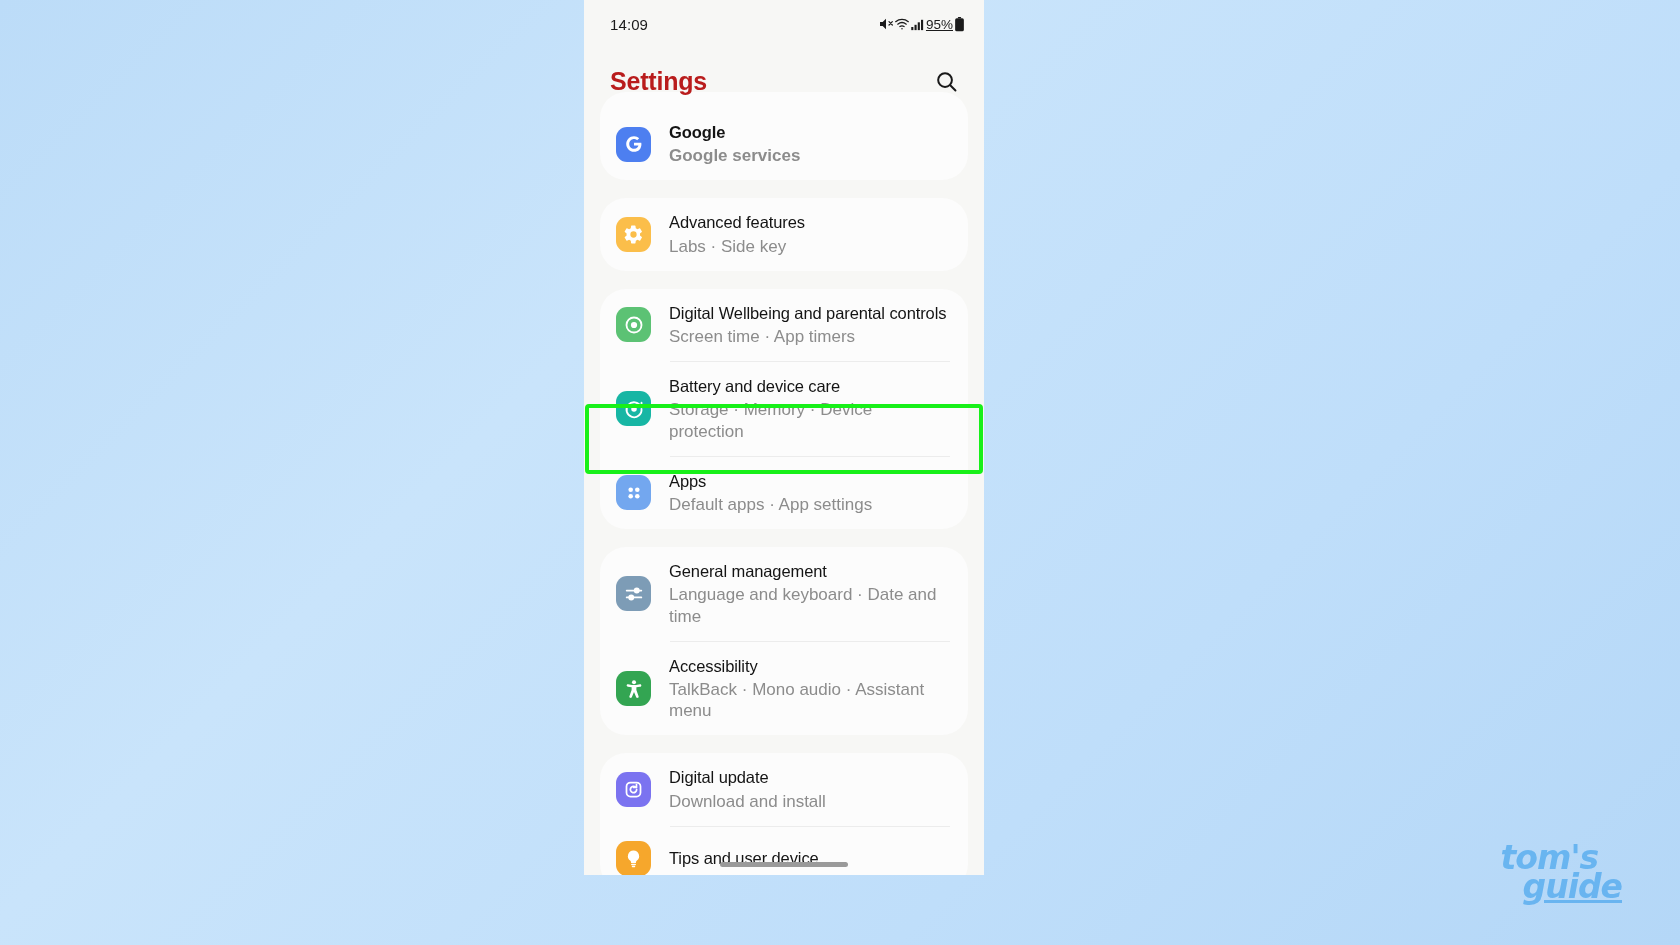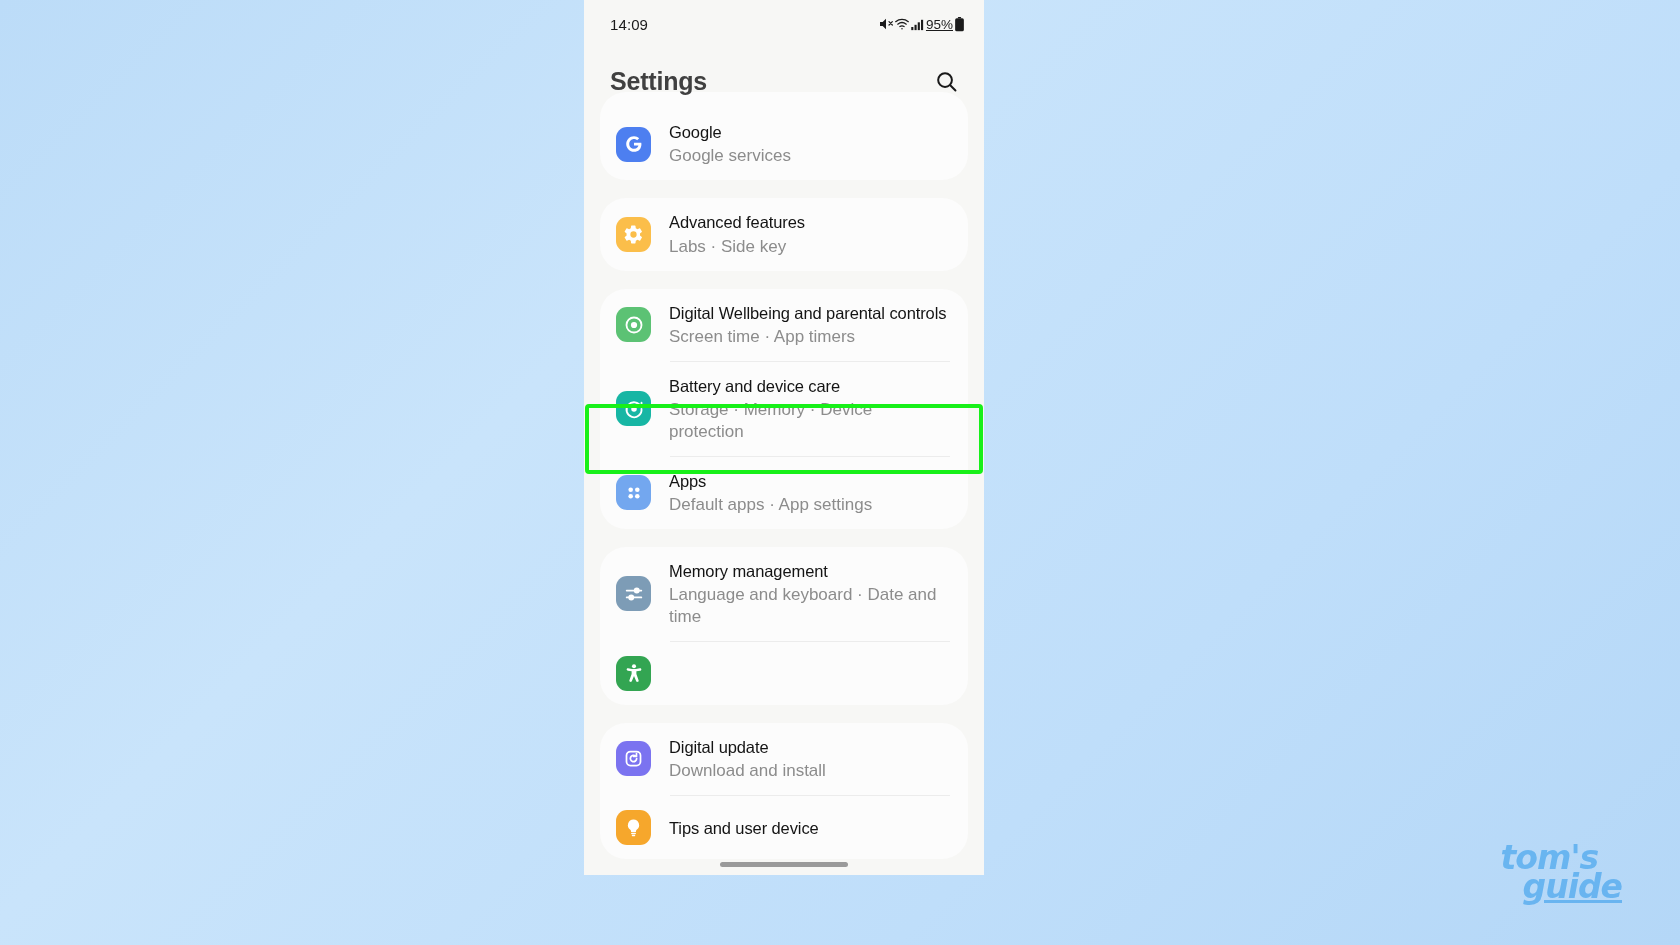--- a/index.html
+++ b/index.html
@@ -28,21 +28,21 @@
     margin-left:auto; display:flex; align-items:flex-end; text-decoration:underline;
   }
   #battery-pct { font-size:13.5px; font-weight:400; margin-left:1px; }
   .sicon { display:block; }
 
   
   #header {
     height:66px; display:flex; align-items:center;
     padding:0 18px 0 26px;
   }
-  #page-title { font-size:25px; font-weight:700; color:#404040; letter-spacing:-.2px; }
+  #page-title { font-size:25px; font-weight:700; color:#b91c1c; letter-spacing:-.2px; }
   #search-btn { margin-left:auto; width:40px; height:40px;
     display:flex; align-items:center; justify-content:center; cursor:pointer; }
 
   
   #list { padding:0 16px; }
   .group {
     background:#fcfcfc; border-radius:26px; overflow:hidden;
     margin-bottom:18px;
   }
   .row {
@@ -54,21 +54,21 @@
     display:flex; align-items:center; justify-content:center;
     margin-right:18px;
   }
   .row-text { min-width:0; }
   .row-title { font-size:16.5px; color:#141414; line-height:1.22; letter-spacing:-.1px; }
   .row-sub { font-size:17px; color:#8c8c8c; margin-top:3px; line-height:1.25; }
   .divider { height:1px; background:#ececec; margin-left:70px; margin-right:18px; }
 
   
   #group-google { margin-top:-22px; }
-  #group-google .row { padding-top:30px; }
+  #group-google .row { padding-top:30px;font-weight:bold; }
 
   
   #highlight-frame {
     position:absolute; left:585px; top:404px; width:398px; height:70px;
     border:4px solid #18f019; border-radius:4px; pointer-events:none; z-index:20;
   }
 
   
   #home-indicator {
     position:absolute; left:50%; transform:translateX(-50%);
@@ -210,31 +210,35 @@
         <div class="row">
           <div class="row-icon" style="background: rgb(125, 156, 182);">
             <svg width="22" height="22" viewBox="0 0 24 24" fill="none" stroke="#ffffff" stroke-width="1.9" stroke-linecap="round">
               <path d="M4 8.2h16"></path>
               <path d="M4 15.8h16"></path>
               <circle cx="15" cy="8.2" r="2.3" fill="#ffffff"></circle>
               <circle cx="9" cy="15.8" r="2.3" fill="#ffffff"></circle>
             </svg>
           </div>
           <div class="row-text">
-            <div class="row-title">Memory management</div>
+            <div class="row-title">General management</div>
             <div class="row-sub">Language and keyboard  ·  Date and time</div>
           </div>
         </div>
         <div class="divider"></div>
         <div class="row">
           <div class="row-icon" style="background: rgb(51, 165, 82);">
             <svg width="22" height="22" viewBox="0 0 24 24" fill="#ffffff">
               <circle cx="12" cy="4.6" r="2.2"></circle>
               <path d="M20 8.2c0 .8-.6 1.3-1.4 1.4l-4 .5v3.1l2.4 6.6c.3.8-.1 1.6-.9 1.8-.8.3-1.6-.1-1.8-.9L12 15.4l-2.3 5.3c-.3.8-1.1 1.2-1.9.9-.8-.3-1.1-1.1-.8-1.8l2.4-6.6V10l-4-.5C4.6 9.4 4 8.9 4 8.2c0-.8.7-1.4 1.5-1.3l4.3.6c1.4.2 3 .2 4.4 0l4.3-.6c.8-.1 1.5.5 1.5 1.3z"></path>
             </svg>
+          </div>
+          <div class="row-text">
+            <div class="row-title">Accessibility</div>
+            <div class="row-sub">TalkBack  ·  Mono audio  ·  Assistant menu</div>
           </div>
         </div>
       </div>
       <div class="group" id="group-update-tips">
         <div class="row">
           <div class="row-icon" style="background: rgb(123, 115, 240);">
             <svg width="21" height="21" viewBox="0 0 24 24" fill="none" stroke="#ffffff" stroke-width="2" stroke-linecap="round">
               <rect x="4" y="4" width="16" height="16" rx="4.6"></rect>
               <path d="M15.6 12a3.6 3.6 0 1 1-1.2-2.7"></path>
               <path d="M15.4 6.4v3.2h-3.2"></path>

